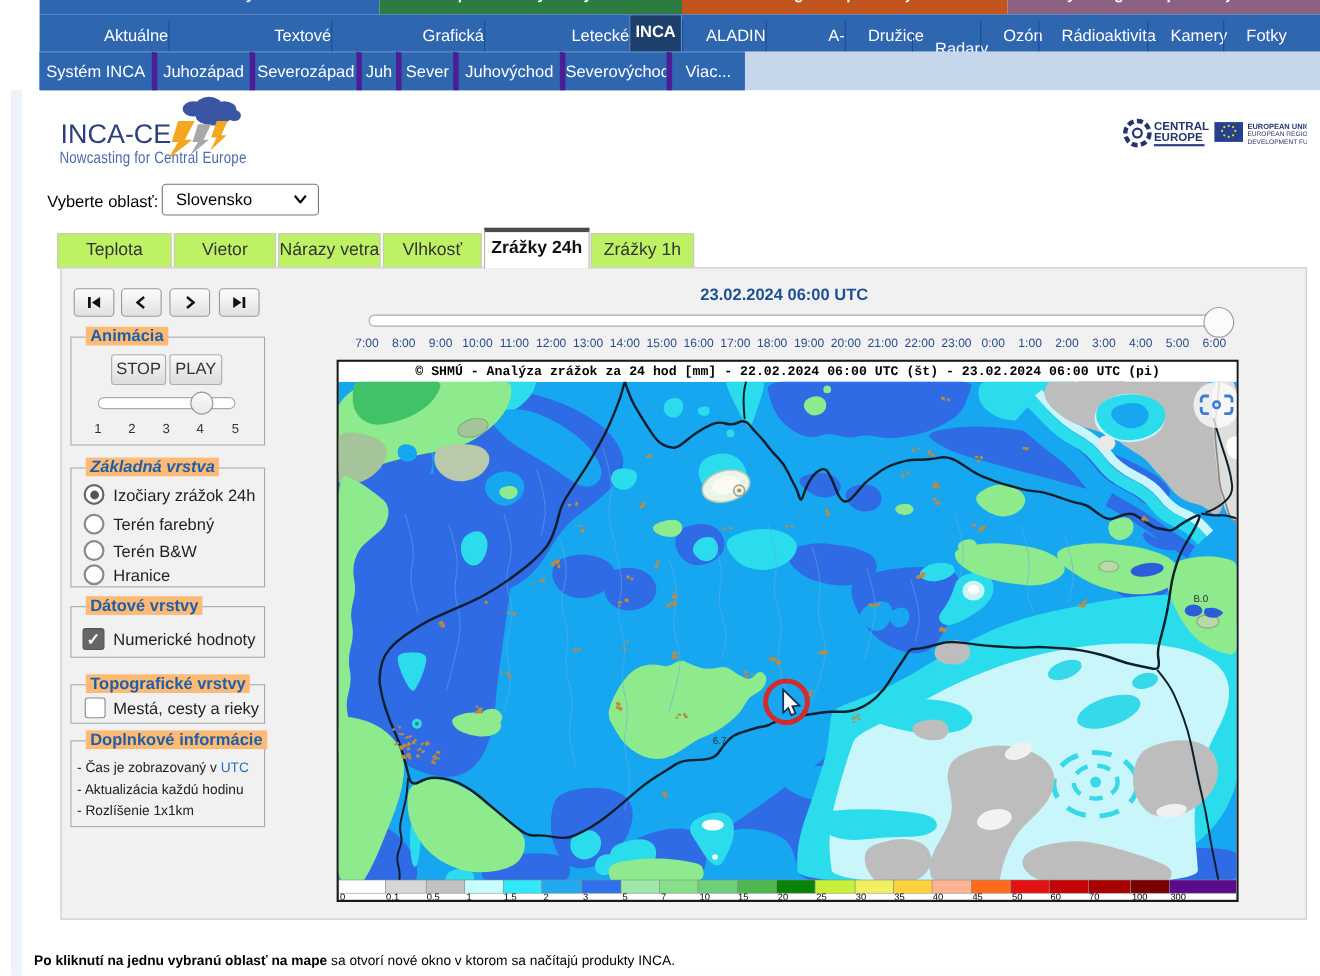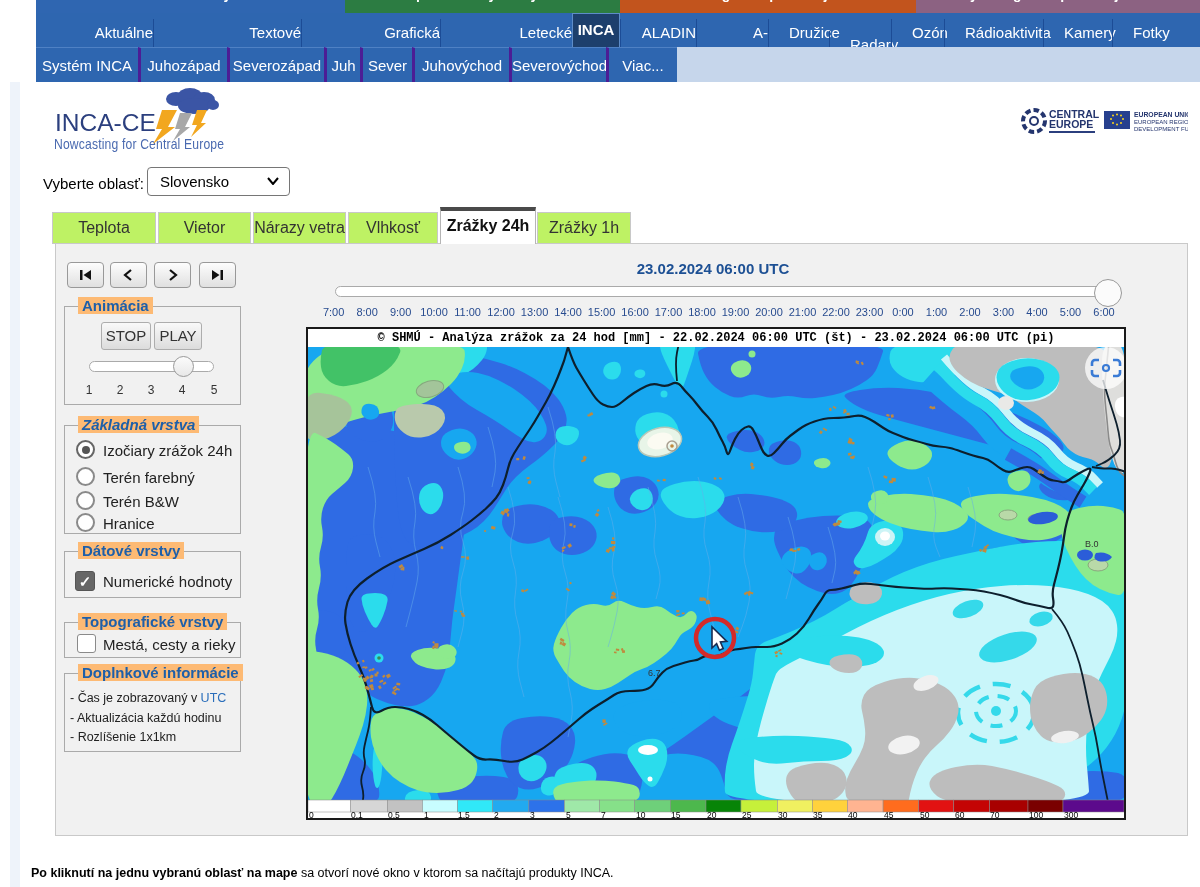--- a/index.html
+++ b/index.html
@@ -9,21 +9,21 @@
 #strip { left:0; top:0; width:1200px; height:13px; background:#fff; }
 .seg { position:absolute; top:0; height:13px; }
 
 #nav1 { left:36px; top:13px; width:1164px; height:34px; background:#2e66b0; }
 .t1 { position:absolute; top:6px; height:28px; line-height:28px; color:#fff; font-size:15px; text-align:right; border-left:1px solid #1c4c96;padding-left:20px; }
 #nav1 .first { border-left:none; }
 #inca { position:absolute; top:0px; height:34px; line-height:32px; color:#fff; font-size:15px; font-weight:bold; text-align:center; background:#1d3f6c; border:1px solid #5d8cc8; border-bottom:none; }
 
 #nav2 { left:36px; top:47px; width:1164px; height:35px; background:#c6d6eb; }
 #nav2 .bar { position:absolute; left:0px; top:0; width:641px; height:35px; background:#2e66b0; }
-.t2 { position:absolute; top:0px; height:35px; line-height:35px; color:#fff; font-size:15px; text-align:center; border-left:3px solid #4c1d95; border-top:1px solid #4f81c4; background:#2e66b0; }
+.t2 { position:absolute; top:0px; height:35px; line-height:35px; color:#fff; font-size:15px; text-align:center; border-left:5px solid #4c1d95; border-top:1px solid #4f81c4; background:#2e66b0; }
 
 #band { left:10px; top:82px; width:10px; height:805px; background:#eef3fa; }
 
 #logoTxt { left:55px; top:109px; font-size:24.5px; color:#2b3f7e; letter-spacing:0px; }
 #logoSub { left:54px; top:135px; font-size:15px; color:#4a6ab0; letter-spacing:0.2px; transform:scaleX(0.81); transform-origin:left top; }
 
 #selLabel { left:43px; top:175px; font-size:15px; color:#000; }
 #selBox { left:147px; top:167px; width:143px; height:29px; border:1px solid #767676; border-radius:4px; background:#fff; font-size:15px; color:#000; line-height:27px; padding-left:12px; }
 
 .mtab { position:absolute; background:#bef264; border:1px solid #c8c8c8; font-size:16px; color:#333; text-align:center; }

